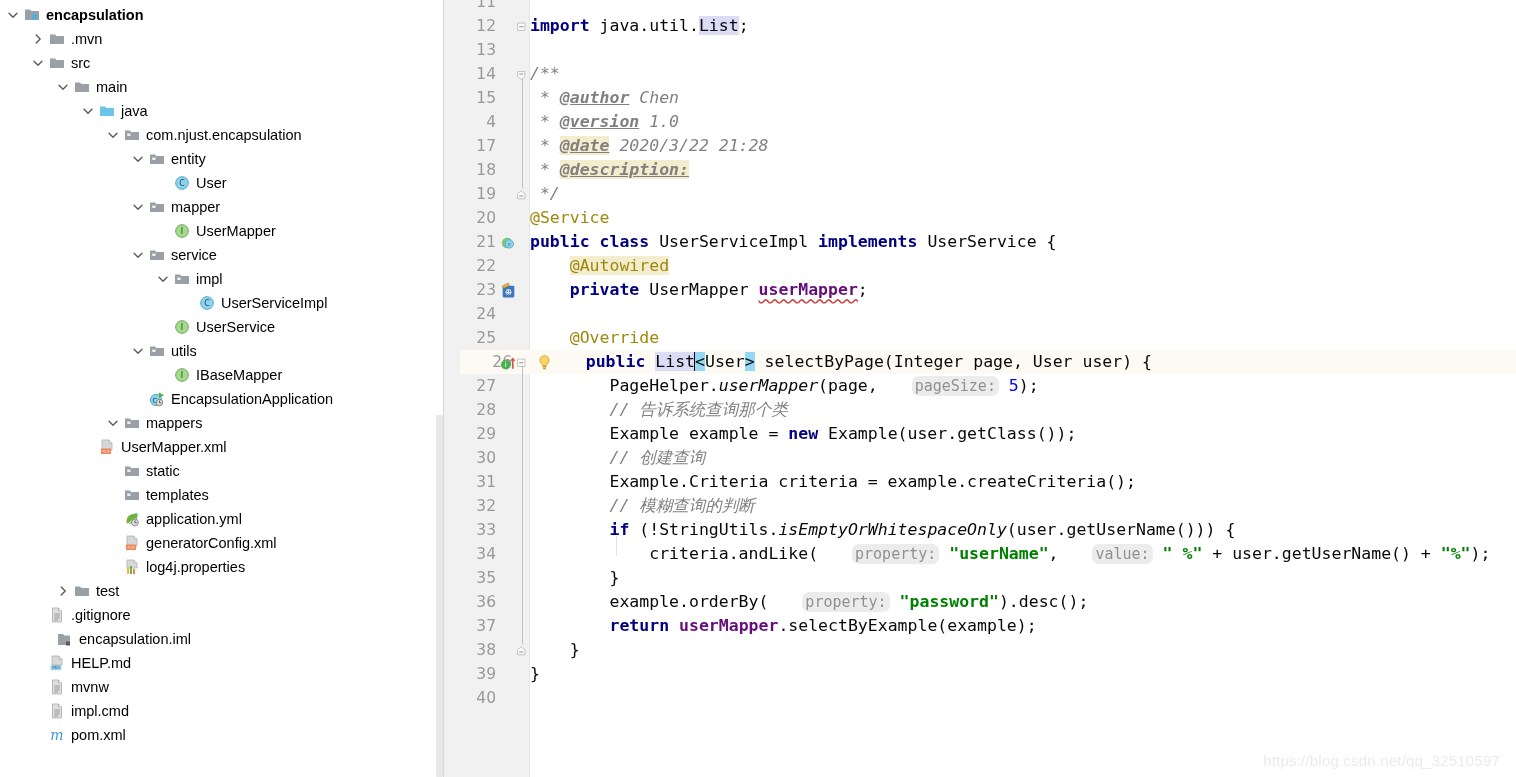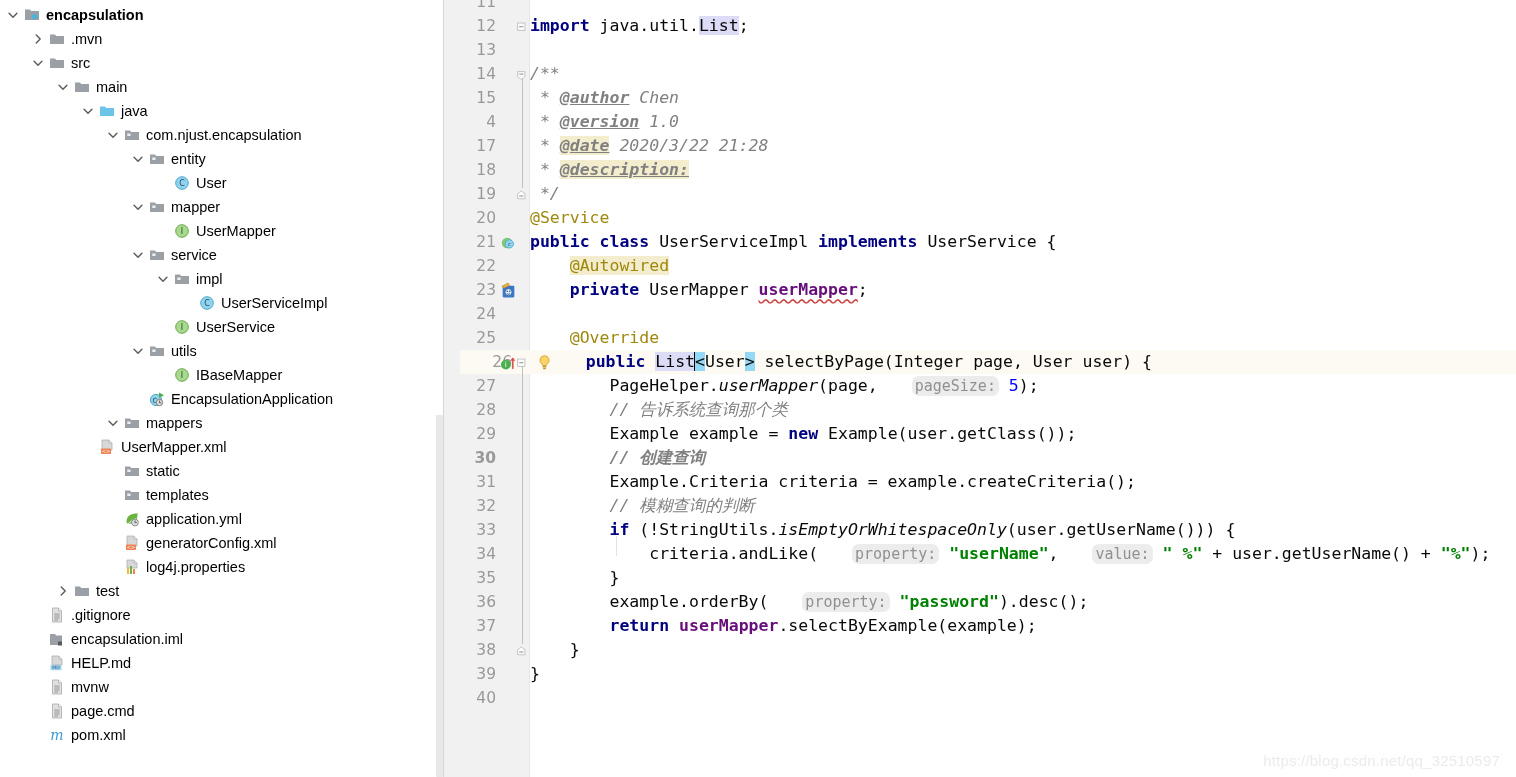--- a/index.html
+++ b/index.html
@@ -494,21 +494,21 @@
               <g stroke="#8a8a8a" stroke-width="0.85">
                 <line x1="5.3" y1="7" x2="10.7" y2="7"></line>
                 <line x1="5.3" y1="9" x2="10.7" y2="9"></line>
                 <line x1="5.3" y1="11" x2="10.7" y2="11"></line>
                 <line x1="5.3" y1="13" x2="9" y2="13"></line>
               </g>
             </svg>
           </span>
           <span class="tree-label">.gitignore</span>
         </div>
-        <div class="tree-row" style="padding-left: 30px;">
+        <div class="tree-row" style="padding-left: 38px;">
           <span class="arrow-spacer"></span>
           <span class="icon">
             <svg width="16" height="16" viewBox="0 0 16 16">
               <path d="M1 3h5l1.2 1.6H13V14H1z" fill="#9aa0a6"></path>
               <rect x="9" y="10.5" width="4" height="4" fill="#5a5a5a"></rect>
             </svg>
           </span>
           <span class="tree-label">encapsulation.iml</span>
         </div>
         <div class="tree-row" style="padding-left: 30px;">
@@ -546,21 +546,21 @@
               <path d="M3.5 1h6l3 3v11h-9z" fill="#e0e0e0" stroke="#aaaaaa" stroke-width="0.8"></path>
               <path d="M9.5 1v3h3" fill="#f3f3f3" stroke="#aaaaaa" stroke-width="0.8"></path>
               <g stroke="#8a8a8a" stroke-width="0.85">
                 <line x1="5.3" y1="7" x2="10.7" y2="7"></line>
                 <line x1="5.3" y1="9" x2="10.7" y2="9"></line>
                 <line x1="5.3" y1="11" x2="10.7" y2="11"></line>
                 <line x1="5.3" y1="13" x2="9" y2="13"></line>
               </g>
             </svg>
           </span>
-          <span class="tree-label">page.cmd</span>
+          <span class="tree-label">impl.cmd</span>
         </div>
         <div class="tree-row" style="padding-left: 30px;">
           <span class="arrow-spacer"></span>
           <span class="icon">
             <svg width="16" height="16" viewBox="0 0 16 16">
               <text x="8" y="13" font-size="14" font-style="italic" font-family="DejaVu Serif" text-anchor="middle" fill="#3d9ad4">m</text>
             </svg>
           </span>
           <span class="tree-label">pom.xml</span>
         </div>
@@ -587,21 +587,21 @@
         <div class="code-line" style="position: absolute; left: 0px; top: 206px; width: 100%;"><span class="lnum">20</span><span class="ctext"><span class="ann">@Service</span></span></div>
         <div class="code-line" style="position: absolute; left: 0px; top: 230px; width: 100%;"><span class="lnum">21</span><span class="ctext"><span class="kw">public class</span> UserServiceImpl <span class="kw">implements</span> UserService {</span></div>
         <div class="code-line" style="position: absolute; left: 0px; top: 254px; width: 100%;"><span class="lnum">22</span><span class="ctext">    <span class="ann ann-hl">@Autowired</span></span></div>
         <div class="code-line" style="position: absolute; left: 0px; top: 278px; width: 100%;"><span class="lnum">23</span><span class="ctext">    <span class="kw">private</span> UserMapper <span class="fld wavy">userMapper</span>;</span></div>
         <div class="code-line" style="position: absolute; left: 0px; top: 302px; width: 100%;"><span class="lnum">24</span><span class="ctext"></span></div>
         <div class="code-line" style="position: absolute; left: 0px; top: 326px; width: 100%;"><span class="lnum">25</span><span class="ctext">    <span class="ann">@Override</span></span></div>
         <div class="code-line current" style="position: absolute; left: 16px; top: 350px; width: 100%;"><span class="lnum">26</span><span class="ctext">    <span class="kw">public</span> <span class="idhl">List</span><span class="caret"></span><span class="brkt">&lt;</span>User<span class="brkt">&gt;</span> selectByPage(Integer page, User user) {</span></div>
         <div class="code-line" style="position: absolute; left: 0px; top: 374px; width: 100%;"><span class="lnum">27</span><span class="ctext">        PageHelper.<span class="stat">userMapper</span>(page, <span class="hint">pageSize:</span> <span class="num">5</span>);</span></div>
         <div class="code-line" style="position: absolute; left: 0px; top: 398px; width: 100%;"><span class="lnum">28</span><span class="ctext">        <span class="cmt">// 告诉系统查询那个类</span></span></div>
         <div class="code-line" style="position: absolute; left: 0px; top: 422px; width: 100%;"><span class="lnum">29</span><span class="ctext">        Example example = <span class="kw">new</span> Example(user.getClass());</span></div>
-        <div class="code-line" style="position: absolute; left: 0px; top: 446px; width: 100%; font-weight: bold;"><span class="lnum">30</span><span class="ctext">        <span class="cmt">// 创建查询</span></span></div>
+        <div class="code-line" style="position: absolute; left: 0px; top: 446px; width: 100%;"><span class="lnum">30</span><span class="ctext">        <span class="cmt">// 创建查询</span></span></div>
         <div class="code-line" style="position: absolute; left: 0px; top: 470px; width: 100%;"><span class="lnum">31</span><span class="ctext">        Example.Criteria criteria = example.createCriteria();</span></div>
         <div class="code-line" style="position: absolute; left: 0px; top: 494px; width: 100%;"><span class="lnum">32</span><span class="ctext">        <span class="cmt">// 模糊查询的判断</span></span></div>
         <div class="code-line" style="position: absolute; left: 0px; top: 518px; width: 100%;"><span class="lnum">33</span><span class="ctext">        <span class="kw">if</span> (!StringUtils.<span class="stat">isEmptyOrWhitespaceOnly</span>(user.getUserName())) {</span></div>
         <div class="code-line" style="position: absolute; left: 0px; top: 542px; width: 100%;"><span class="lnum">34</span><span class="ctext">            criteria.andLike( <span class="hint">property:</span> <span class="str">"userName"</span>, <span class="hint">value:</span> <span class="str">" %"</span> + user.getUserName() + <span class="str">"%"</span>);</span></div>
         <div class="code-line" style="position: absolute; left: 0px; top: 566px; width: 100%;"><span class="lnum">35</span><span class="ctext">        }</span></div>
         <div class="code-line" style="position: absolute; left: 0px; top: 590px; width: 100%;"><span class="lnum">36</span><span class="ctext">        example.orderBy( <span class="hint">property:</span> <span class="str">"password"</span>).desc();</span></div>
         <div class="code-line" style="position: absolute; left: 0px; top: 614px; width: 100%;"><span class="lnum">37</span><span class="ctext">        <span class="kw">return</span> <span class="fld">userMapper</span>.selectByExample(example);</span></div>
         <div class="code-line" style="position: absolute; left: 0px; top: 638px; width: 100%;"><span class="lnum">38</span><span class="ctext">    }</span></div>
         <div class="code-line" style="position: absolute; left: 0px; top: 662px; width: 100%;"><span class="lnum">39</span><span class="ctext">}</span></div>
         <div class="code-line" style="position: absolute; left: 0px; top: 686px; width: 100%;"><span class="lnum">40</span><span class="ctext"></span></div>

